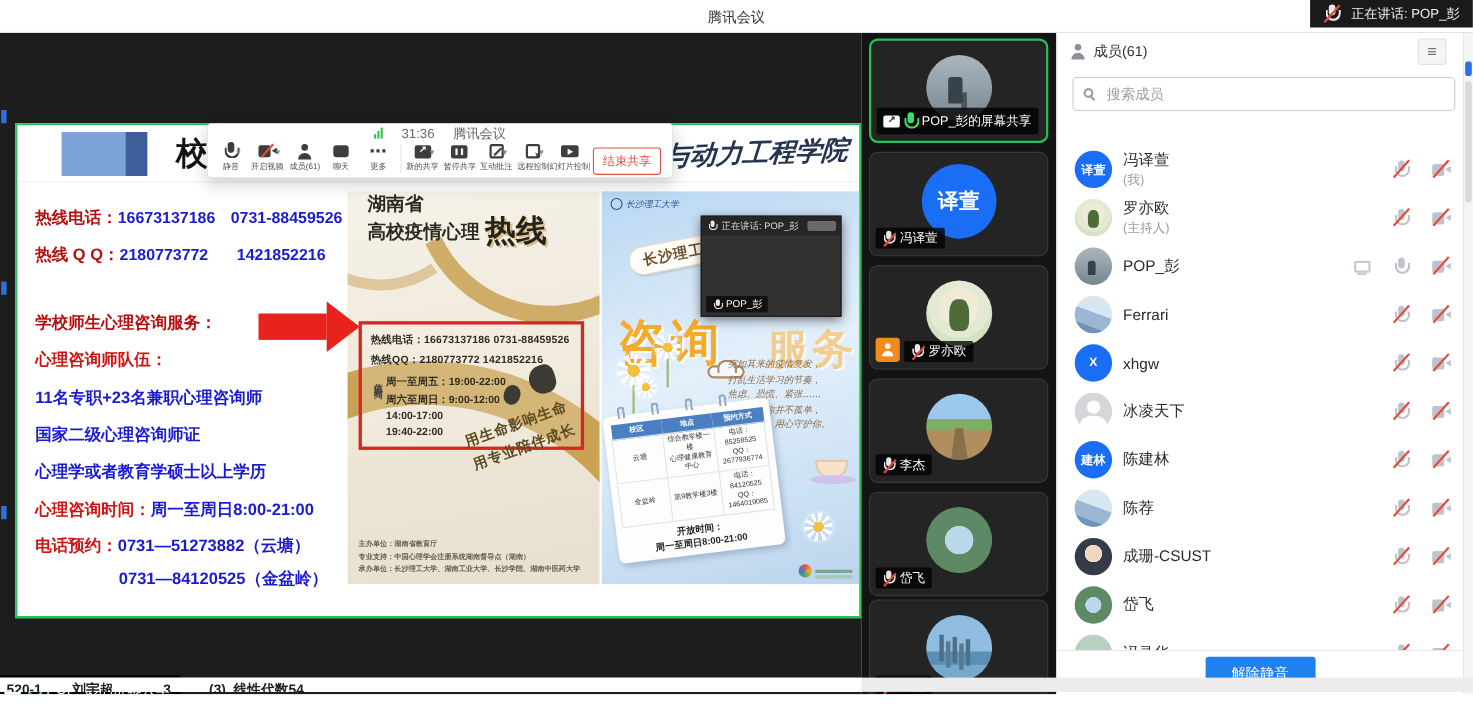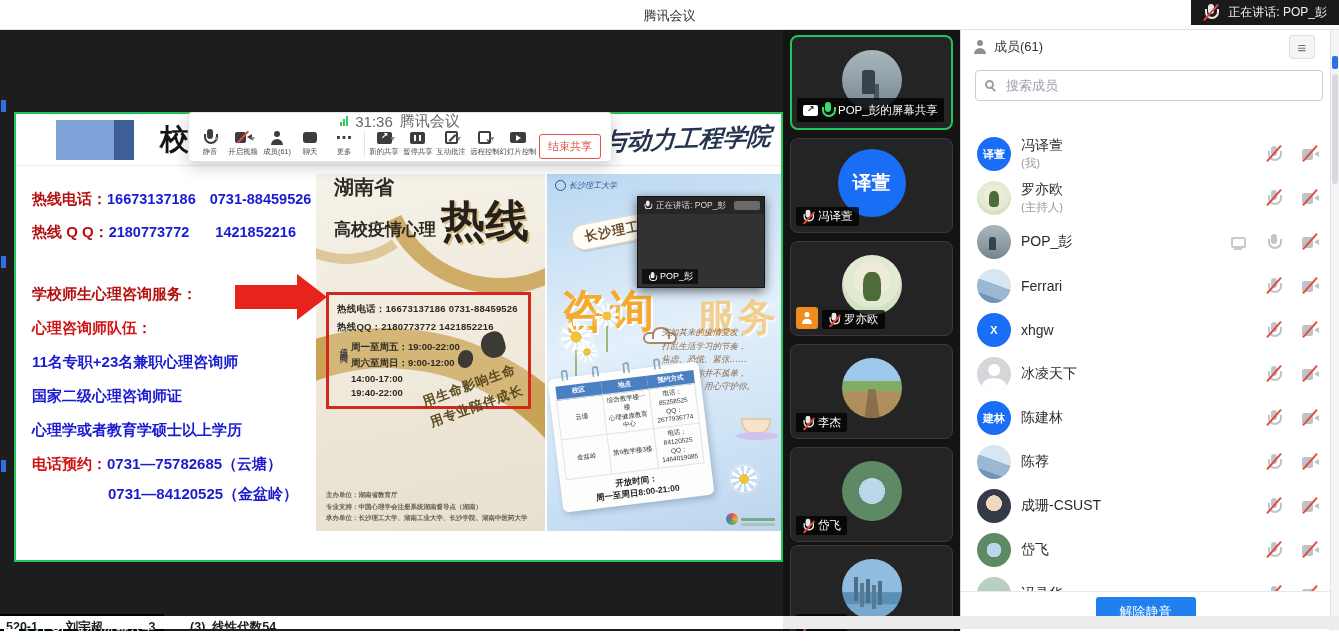--- a/index.html
+++ b/index.html
@@ -66,24 +66,24 @@
   
   .arrowwrap{position:absolute;left:219px;top:108px;width:94px;height:46px;z-index:2;}
   .arrowwrap .bar{position:absolute;left:0;top:11px;width:62px;height:24px;background:#e8231d;}
   .arrowwrap .tri{position:absolute;left:62px;top:0;width:0;height:0;border-left:30px solid #e8231d;border-top:23px solid transparent;border-bottom:23px solid transparent;}
   
   .pgold{position:absolute;left:300px;top:8px;width:229px;height:357px;background:linear-gradient(170deg,#f6f2e9,#eee7d8 55%,#e7dfcf);overflow:hidden;color:#2e2a22;}
   .sw1{position:absolute;right:-80px;top:-130px;width:250px;height:250px;border-radius:50%;border:16px solid transparent;border-top-color:rgba(201,162,84,.85);transform:rotate(200deg);}
   .sw2{position:absolute;left:-150px;bottom:-230px;width:470px;height:430px;border-radius:50%;border:40px solid transparent;border-top-color:#c9a254;transform:rotate(22deg);}
   .sw3{position:absolute;left:-60px;top:-90px;width:180px;height:180px;border-radius:50%;border:10px solid transparent;border-bottom-color:rgba(201,162,84,.5);transform:rotate(10deg);}
   .py{font-size:23px;font-weight:bold;margin:20px 0 2px 18px;letter-spacing:1px;position:relative;}
-  .pprov{font-size:20px;font-weight:bold;margin-left:18px;position:relative;}
+  .pprov{font-size:17px;font-weight:bold;margin-left:18px;position:relative;}
   .psubrow{margin-left:18px;position:relative;display:flex;align-items:flex-end;}
   .psub{font-size:17px;font-weight:bold;}
-  .pbig{font-size:44px;font-weight:900;margin-left:5px;line-height:.9;color:#26221a;text-shadow:2px 2px 0 rgba(201,162,84,.6);}
+  .pbig{font-size:28px;font-weight:900;margin-left:5px;line-height:.9;color:#26221a;text-shadow:2px 2px 0 rgba(201,162,84,.6);}
   .pbox{position:absolute;left:10px;right:14px;top:118px;border:3px solid #d3281e;padding:8px 8px 8px 8px;font-weight:bold;z-index:2;background:rgba(246,242,233,.25);}
   .pbl{font-size:9.5px;margin-bottom:5px;letter-spacing:.2px;white-space:nowrap;}
   .ptimes{margin-top:7px;position:relative;padding-left:14px;}
   .duty{position:absolute;left:0;top:1px;width:11px;font-size:8px;line-height:1.3;color:#444;writing-mode:vertical-rl;letter-spacing:2px;}
   .pt{font-size:9.5px;margin-bottom:3px;white-space:nowrap;}
   .fig1{position:absolute;right:40px;top:158px;width:24px;height:26px;background:#3b3b33;border-radius:55% 40% 45% 55%;transform:rotate(-18deg);z-index:3;}
   .fig2{position:absolute;right:72px;top:176px;width:15px;height:18px;background:#3b3b33;border-radius:50% 45% 50% 45%;transform:rotate(10deg);z-index:3;}
   .pslo{position:absolute;right:2px;top:200px;transform:rotate(-20deg);font-weight:bold;color:#5c4a1e;font-size:13px;text-align:center;line-height:1.7;width:140px;z-index:3;letter-spacing:1px;}
   .pfoot{position:absolute;left:10px;bottom:7px;font-size:6.5px;color:#64604e;line-height:1.8;font-weight:bold;z-index:3;white-space:nowrap;}
   
@@ -115,21 +115,21 @@
   .blogo2 .tl{width:34px;height:3px;background:#79a88e;border-radius:1px;box-shadow:0 5px 0 #a8c4b5;}
   
   .mini{position:absolute;left:637px;top:166px;width:128px;height:92px;background:#323232;border:1px solid #171717;box-shadow:0 3px 10px rgba(0,0,0,.55);z-index:30;}
   .minitop{height:17px;background:#262626;display:flex;align-items:center;gap:3px;padding:0 4px;font-size:8.5px;color:#ddd;white-space:nowrap;}
   .mblur{margin-left:auto;width:26px;height:9px;background:#6a6a6a;border-radius:2px;}
   .minibody{position:relative;height:73px;}
   .mavatar{position:absolute;left:50%;top:7px;transform:translateX(-50%);width:46px;height:46px;border-radius:50%;}
   .minilab{position:absolute;left:4px;bottom:3px;background:rgba(0,0,0,.65);color:#fff;font-size:9px;padding:1px 5px;display:flex;align-items:center;gap:3px;}
   
   .tbar{position:absolute;left:188px;top:82px;width:424px;height:50px;background:#fff;border:1px solid #e3e3e3;border-radius:4px;box-shadow:0 5px 16px rgba(0,0,0,.20);z-index:40;}
-  .tstat{height:16px;display:flex;align-items:center;justify-content:center;gap:7px;font-size:15px;color:#666;}
+  .tstat{height:16px;display:flex;align-items:center;justify-content:center;gap:17px;font-size:12px;color:#666;}
   .titems{display:flex;align-items:flex-start;padding:0 4px;}
   .titem{flex:1;display:flex;flex-direction:column;align-items:center;font-size:8px;color:#4c4c4c;cursor:pointer;position:relative;min-width:0;}
   .titem .tic{height:17px;display:flex;align-items:center;color:#3d3d3d;position:relative;}
   .titem .lab{white-space:nowrap;transform:scale(.92);}
   .titem .car{position:absolute;right:-3px;top:5px;}
   .tsep{width:1px;height:26px;background:#e4e4e4;margin:2px 3px 0;}
   .tend{margin:5px 6px 0 4px;border:1px solid #e05244;color:#e05244;border-radius:3px;font-size:11px;padding:4px 8px;white-space:nowrap;background:#fff;cursor:pointer;flex-shrink:0;}
   
   .sharelab{position:absolute;left:0;top:584px;background:#000;color:#fff;font-size:13px;padding:3px 9px 4px 4px;display:flex;align-items:center;gap:5px;z-index:20;white-space:nowrap;}
   .bstrip{position:absolute;left:0;top:616px;width:1339px;height:13px;background:#ececec;overflow:hidden;z-index:50;}
@@ -214,21 +214,22 @@
     <div class="scontent">
 
       <div class="lcol">
         <div class="ln"><span class="red">热线电话：</span><span class="blue num">16673137186</span><span class="blue num" style="margin-left:14px;">0731-88459526</span></div>
         <div class="ln gap1"><span class="red">热线 Q Q：</span><span class="blue num">2180773772</span><span class="blue num" style="margin-left:26px;">1421852216</span></div>
         <div class="ln red" style="margin-bottom:17px;">学校师生心理咨询服务：</div>
         <div class="ln red2" style="margin-bottom:17px;">心理咨询师队伍：</div>
         <div class="ln blue" style="margin-bottom:17px;">11名专职+23名兼职心理咨询师</div>
         <div class="ln blue" style="margin-bottom:17px;">国家二级心理咨询师证</div>
         <div class="ln blue" style="margin-bottom:17px;">心理学或者教育学硕士以上学历</div>
-        <div class="ln" style="margin-bottom:13px;"><span class="red2">电话预约：</span><span class="blue">0731—75782685（云塘）</span></div>
+        <div class="ln" style="margin-bottom:16px;"><span class="red2">心理咨询时间：</span><span class="blue">周一至周日8:00-21:00</span></div>
+        <div class="ln" style="margin-bottom:13px;"><span class="red2">电话预约：</span><span class="blue">0731—51273882（云塘）</span></div>
         <div class="ln indent"><span class="blue">0731—84120525（金盆岭）</span></div>
       </div>
 
       <div class="arrowwrap">
           <span class="bar"></span>
           <span class="tri"></span>
         </div>
 
       <div class="pgold">
         <span class="sw1"></span>

